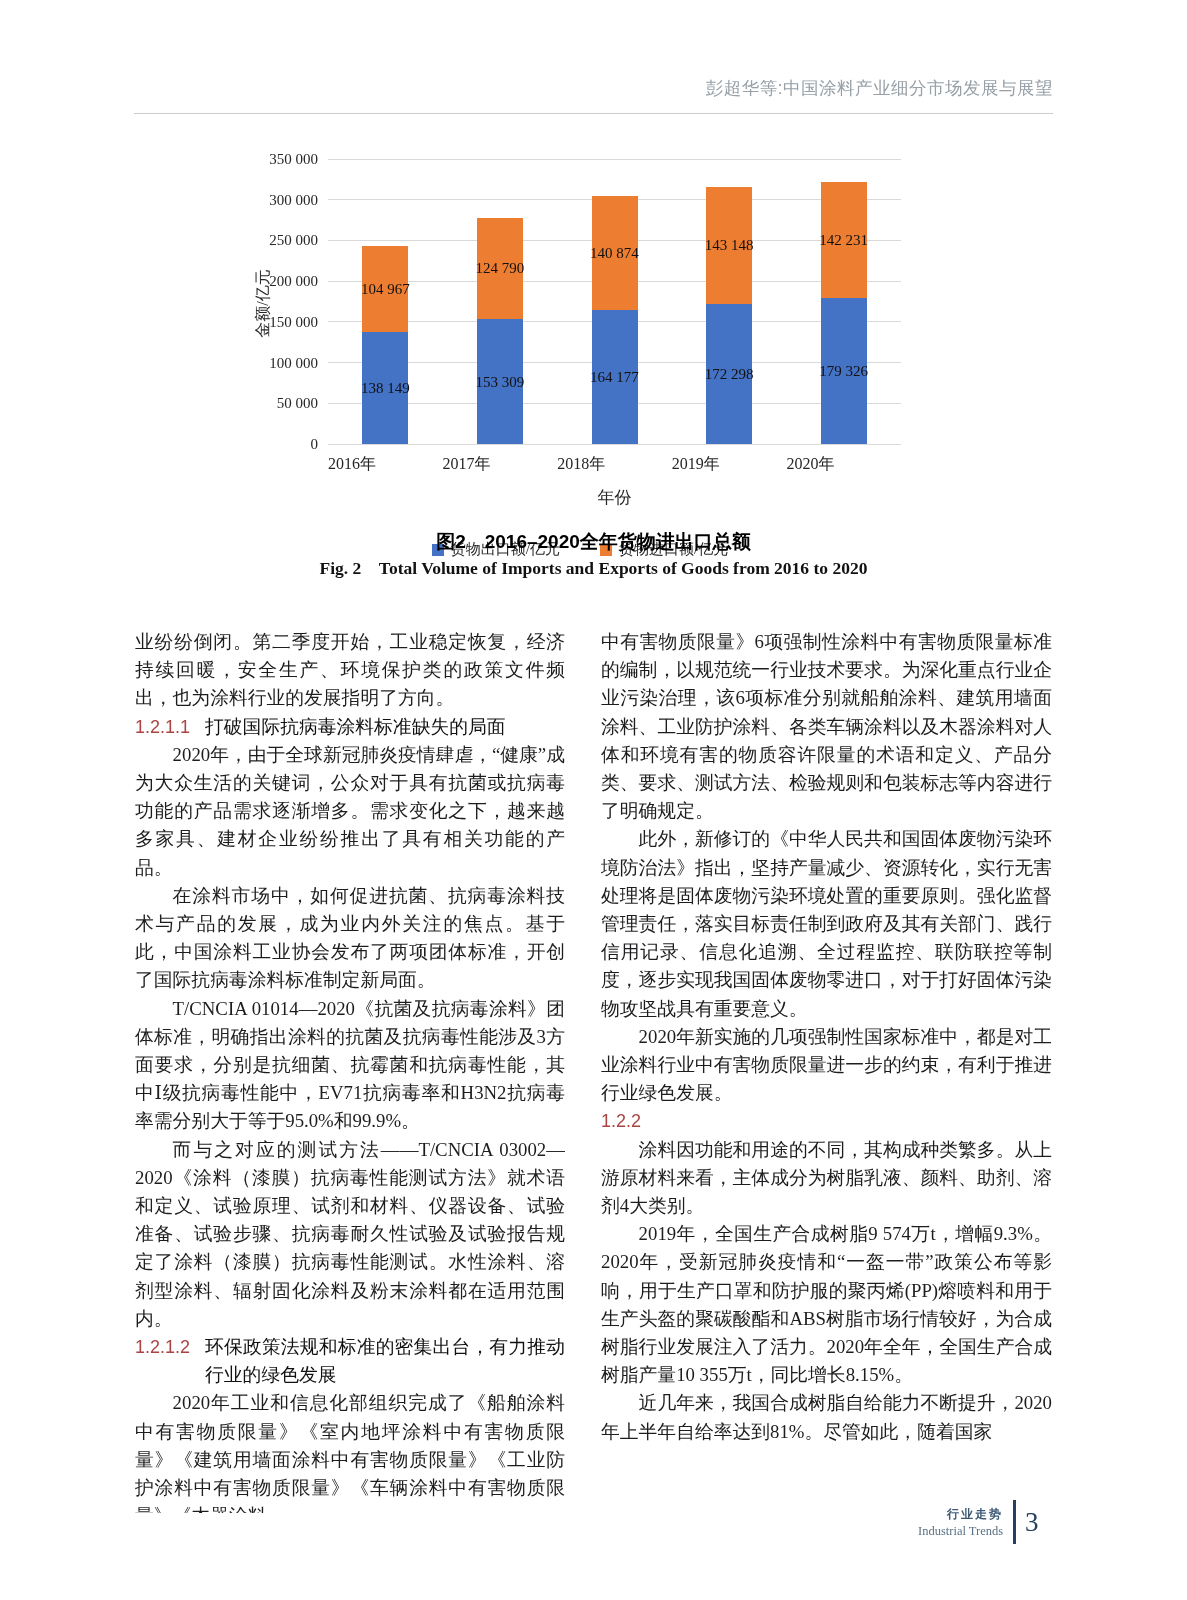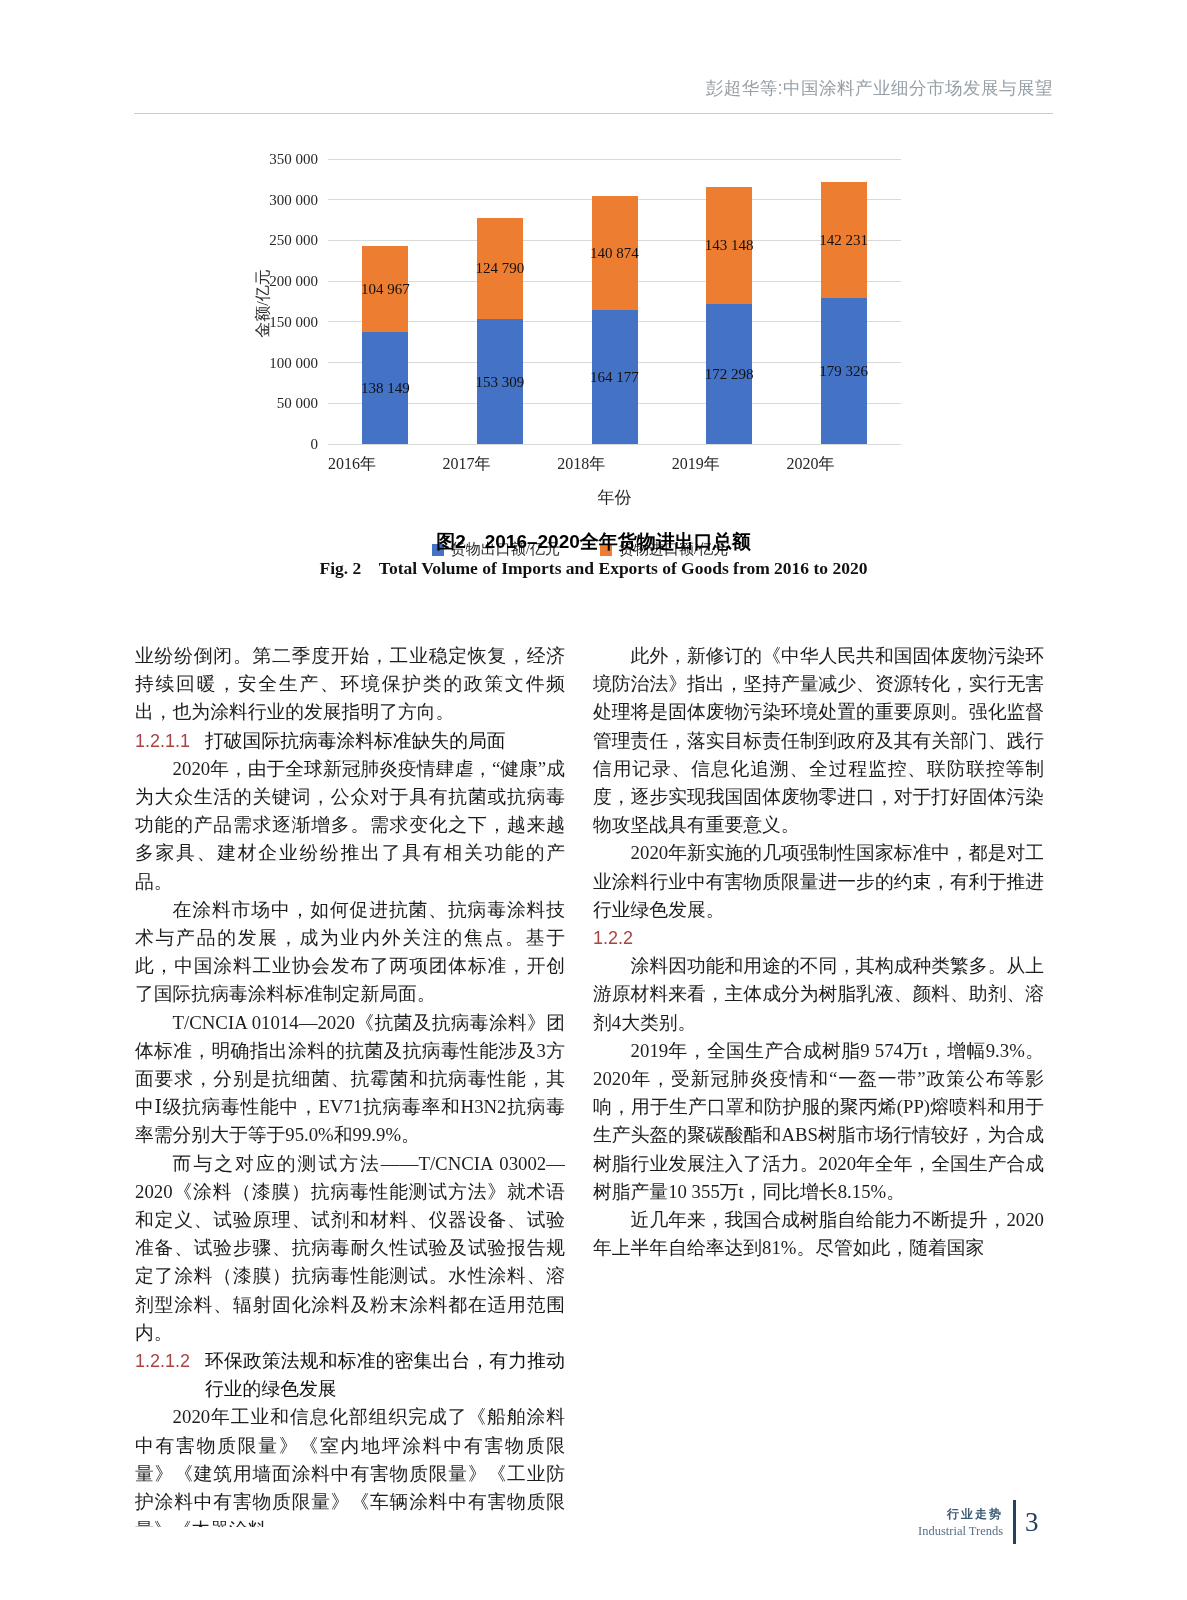--- a/index.html
+++ b/index.html
@@ -55,22 +55,22 @@
     font-family:"Liberation Sans","DejaVu Sans",sans-serif;
     font-weight:bold; font-size:19px; color:#000000;
   }
   .caption-en {
     position:absolute; top:556px; left:0; width:100%; text-align:center;
     font-weight:bold; font-size:17.5px; color:#111;
   }
 
   
   .columns {
-    position:absolute; top:642px; left:135px; width:917px;
-    display:flex; gap:28px;
+    position:absolute; top:628px; left:135px; width:917px;
+    display:flex; gap:28px;justify-content:space-between;
   }
   .col { font-size:18.8px; line-height:28.2px; text-align:justify; max-height:885px; overflow:hidden; }
   .col-left  { width:430px; }
   .col-right { width:451px; }
   .col p { text-align:justify; }
   p.indent { text-indent:2em; }
   .heading { display:flex; }
   .h-num {
     flex:0 0 auto; margin-right:15px; color:#a94442;
     font-family:"Liberation Sans","DejaVu Sans",sans-serif; font-size:18px;
@@ -176,20 +176,21 @@
       <p class="indent">在涂料市场中，如何促进抗菌、抗病毒涂料技术与产品的发展，成为业内外关注的焦点。基于此，中国涂料工业协会发布了两项团体标准，开创了国际抗病毒涂料标准制定新局面。</p>
       <p class="indent">T/CNCIA 01014—2020《抗菌及抗病毒涂料》团体标准，明确指出涂料的抗菌及抗病毒性能涉及3方面要求，分别是抗细菌、抗霉菌和抗病毒性能，其中Ⅰ级抗病毒性能中，EV71抗病毒率和H3N2抗病毒率需分别大于等于95.0%和99.9%。</p>
       <p class="indent">而与之对应的测试方法——T/CNCIA 03002—2020《涂料（漆膜）抗病毒性能测试方法》就术语和定义、试验原理、试剂和材料、仪器设备、试验准备、试验步骤、抗病毒耐久性试验及试验报告规定了涂料（漆膜）抗病毒性能测试。水性涂料、溶剂型涂料、辐射固化涂料及粉末涂料都在适用范围内。</p>
       <div class="heading">
         <span class="h-num">1.2.1.2</span>
         <span class="h-text">环保政策法规和标准的密集出台，有力推动行业的绿色发展</span>
       </div>
       <p class="indent">2020年工业和信息化部组织完成了《船舶涂料中有害物质限量》《室内地坪涂料中有害物质限量》《建筑用墙面涂料中有害物质限量》《工业防护涂料中有害物质限量》《车辆涂料中有害物质限量》《木器涂料</p>
     </div>
     <div class="col col-right">
+      <p>中有害物质限量》6项强制性涂料中有害物质限量标准的编制，以规范统一行业技术要求。为深化重点行业企业污染治理，该6项标准分别就船舶涂料、建筑用墙面涂料、工业防护涂料、各类车辆涂料以及木器涂料对人体和环境有害的物质容许限量的术语和定义、产品分类、要求、测试方法、检验规则和包装标志等内容进行了明确规定。</p>
       <p class="indent">此外，新修订的《中华人民共和国固体废物污染环境防治法》指出，坚持产量减少、资源转化，实行无害处理将是固体废物污染环境处置的重要原则。强化监督管理责任，落实目标责任制到政府及其有关部门、践行信用记录、信息化追溯、全过程监控、联防联控等制度，逐步实现我国固体废物零进口，对于打好固体污染物攻坚战具有重要意义。</p>
       <p class="indent">2020年新实施的几项强制性国家标准中，都是对工业涂料行业中有害物质限量进一步的约束，有利于推进行业绿色发展。</p>
       <div class="heading">
         <span class="h-num">1.2.2</span>
       </div>
       <p class="indent">涂料因功能和用途的不同，其构成种类繁多。从上游原材料来看，主体成分为树脂乳液、颜料、助剂、溶剂4大类别。</p>
       <p class="indent">2019年，全国生产合成树脂9 574万t，增幅9.3%。2020年，受新冠肺炎疫情和“一盔一带”政策公布等影响，用于生产口罩和防护服的聚丙烯(PP)熔喷料和用于生产头盔的聚碳酸酯和ABS树脂市场行情较好，为合成树脂行业发展注入了活力。2020年全年，全国生产合成树脂产量10 355万t，同比增长8.15%。</p>
       <p class="indent">近几年来，我国合成树脂自给能力不断提升，2020年上半年自给率达到81%。尽管如此，随着国家</p>
     </div>
   </div>

